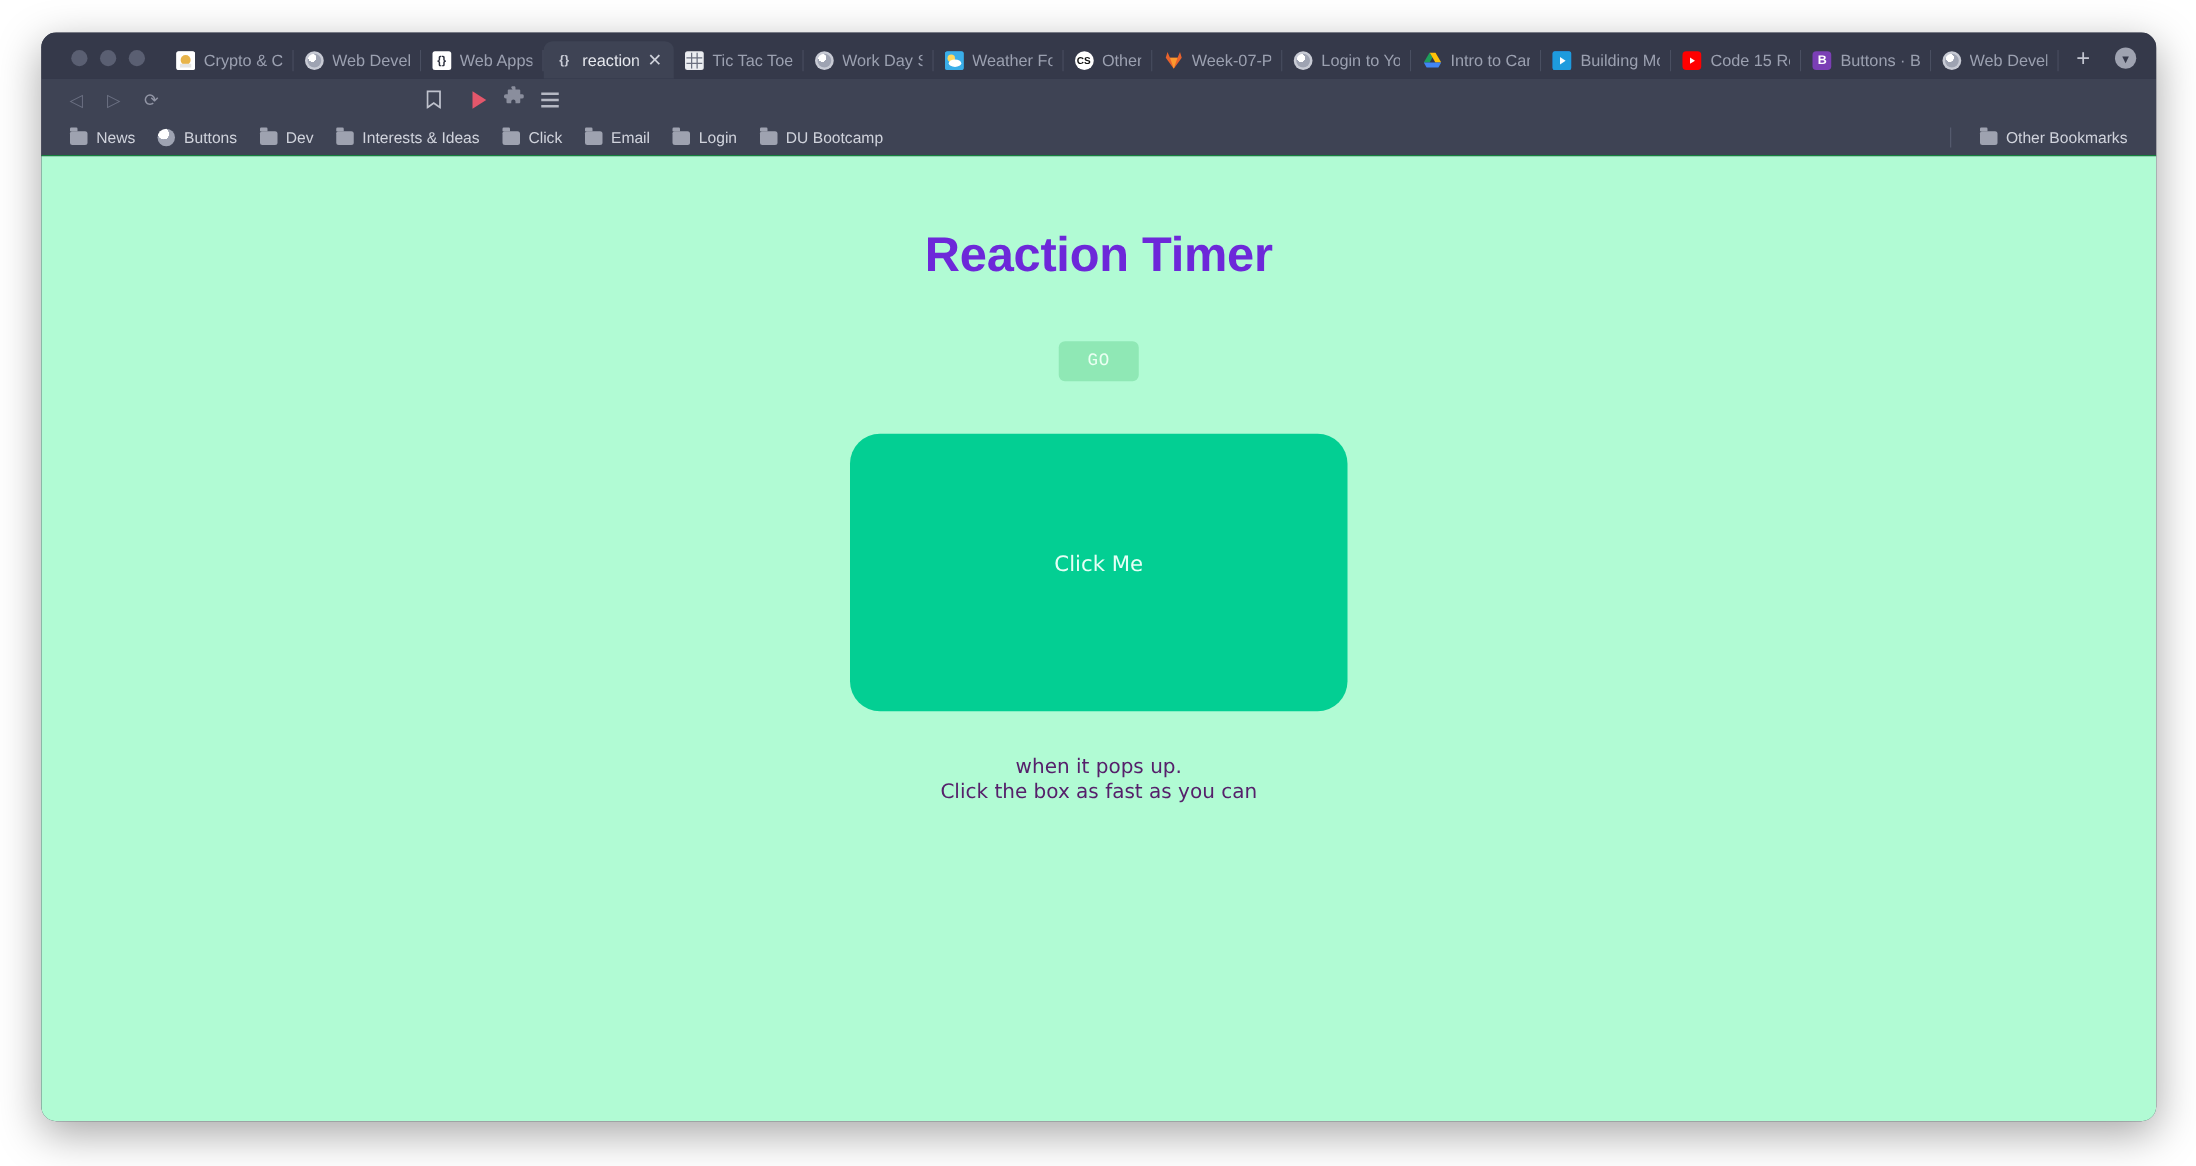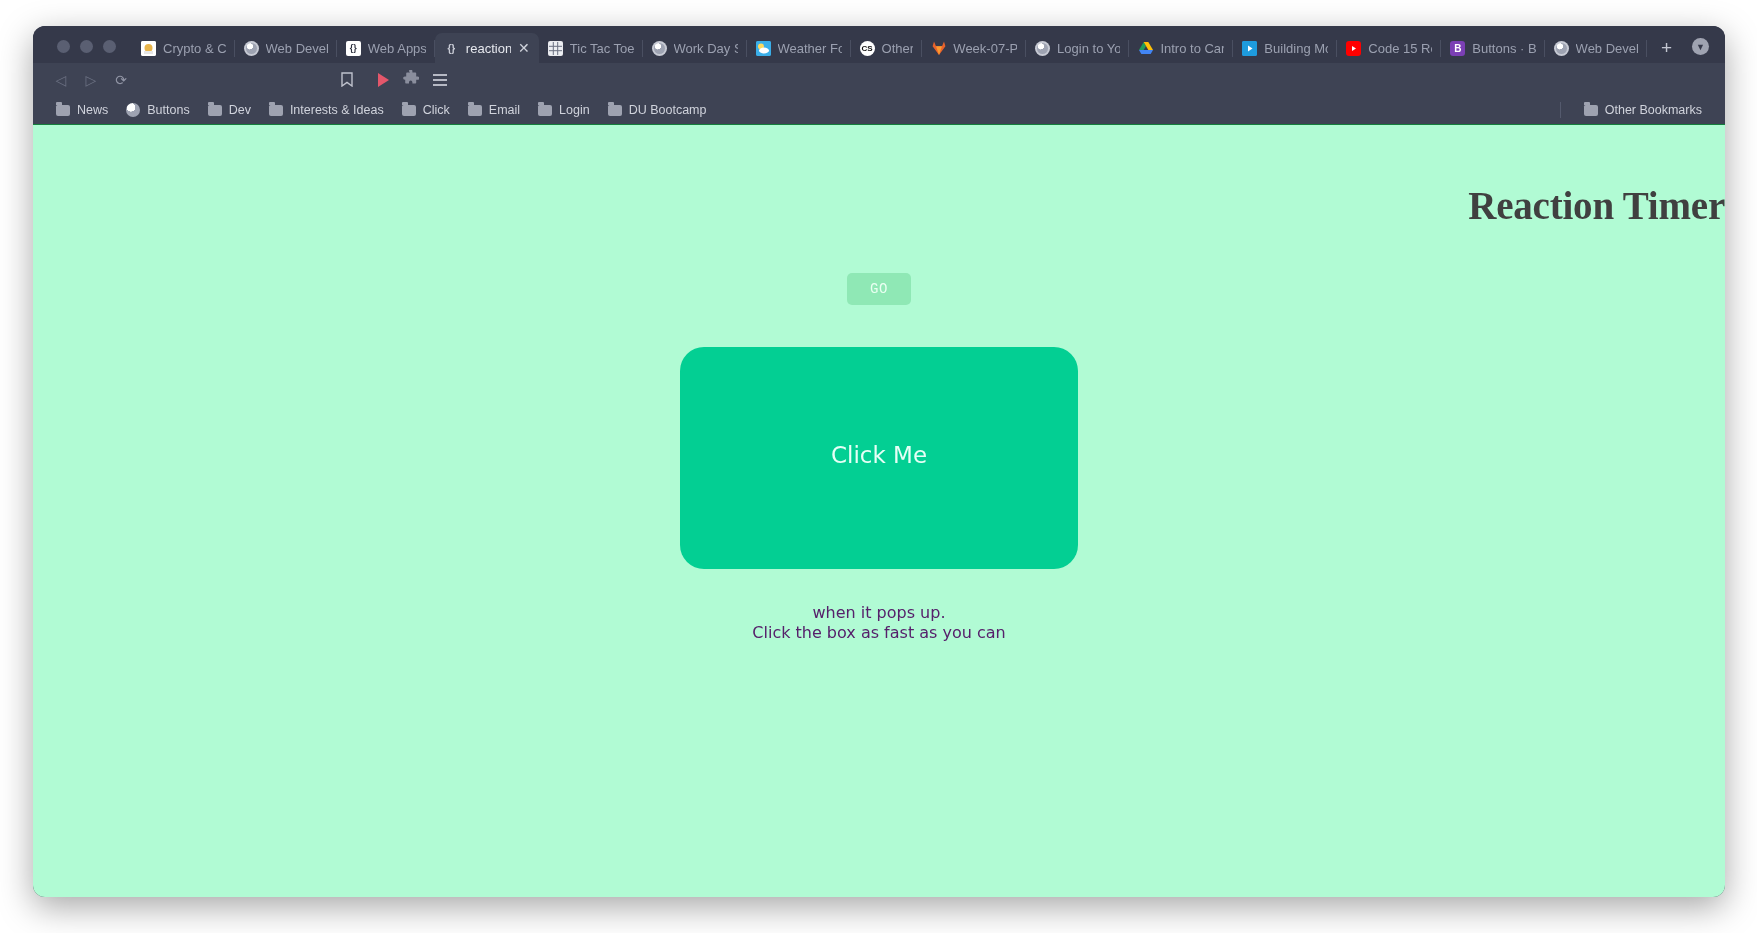--- a/index.html
+++ b/index.html
@@ -282,26 +282,26 @@
   .page {
     flex: 1 1 auto;
     background: #b1fbd4;
     position: relative;
     overflow: hidden;
   }
   .app-title {
     position: absolute;
     left: 0; right: 0;
     top: 58px;
-    text-align: right;
+    text-align: center;
     font-size: 39px;
     font-weight: bold;
-    color: #404040;
+    color: #6d28d9;
     letter-spacing: -0.2px;
-    font-family: Liberation Serif, serif;
+    font-family: Liberation Sans, sans-serif;
   }
   .go-button {
     position: absolute;
     left: 50%;
     transform: translateX(-50%);
     top: 148px;
     width: 64px;
     height: 32px;
     border-radius: 5px;
     background: #8fe8b5;
@@ -322,21 +322,21 @@
     width: 398px;
     height: 222px;
     border-radius: 24px;
     background: #03cf93;
     display: flex;
     align-items: flex-start;
     justify-content: center;
   }
   .click-box .cb-label {
     color: #e6fff6;
-    font-size: 23px;
+    font-size: 17px;
     margin-top: 95px;
     font-family: "DejaVu Sans", sans-serif;
   }
   .caption {
     position: absolute;
     left: 0; right: 0;
     top: 478px;
     text-align: center;
     color: #56206b;
     font-size: 16px;

